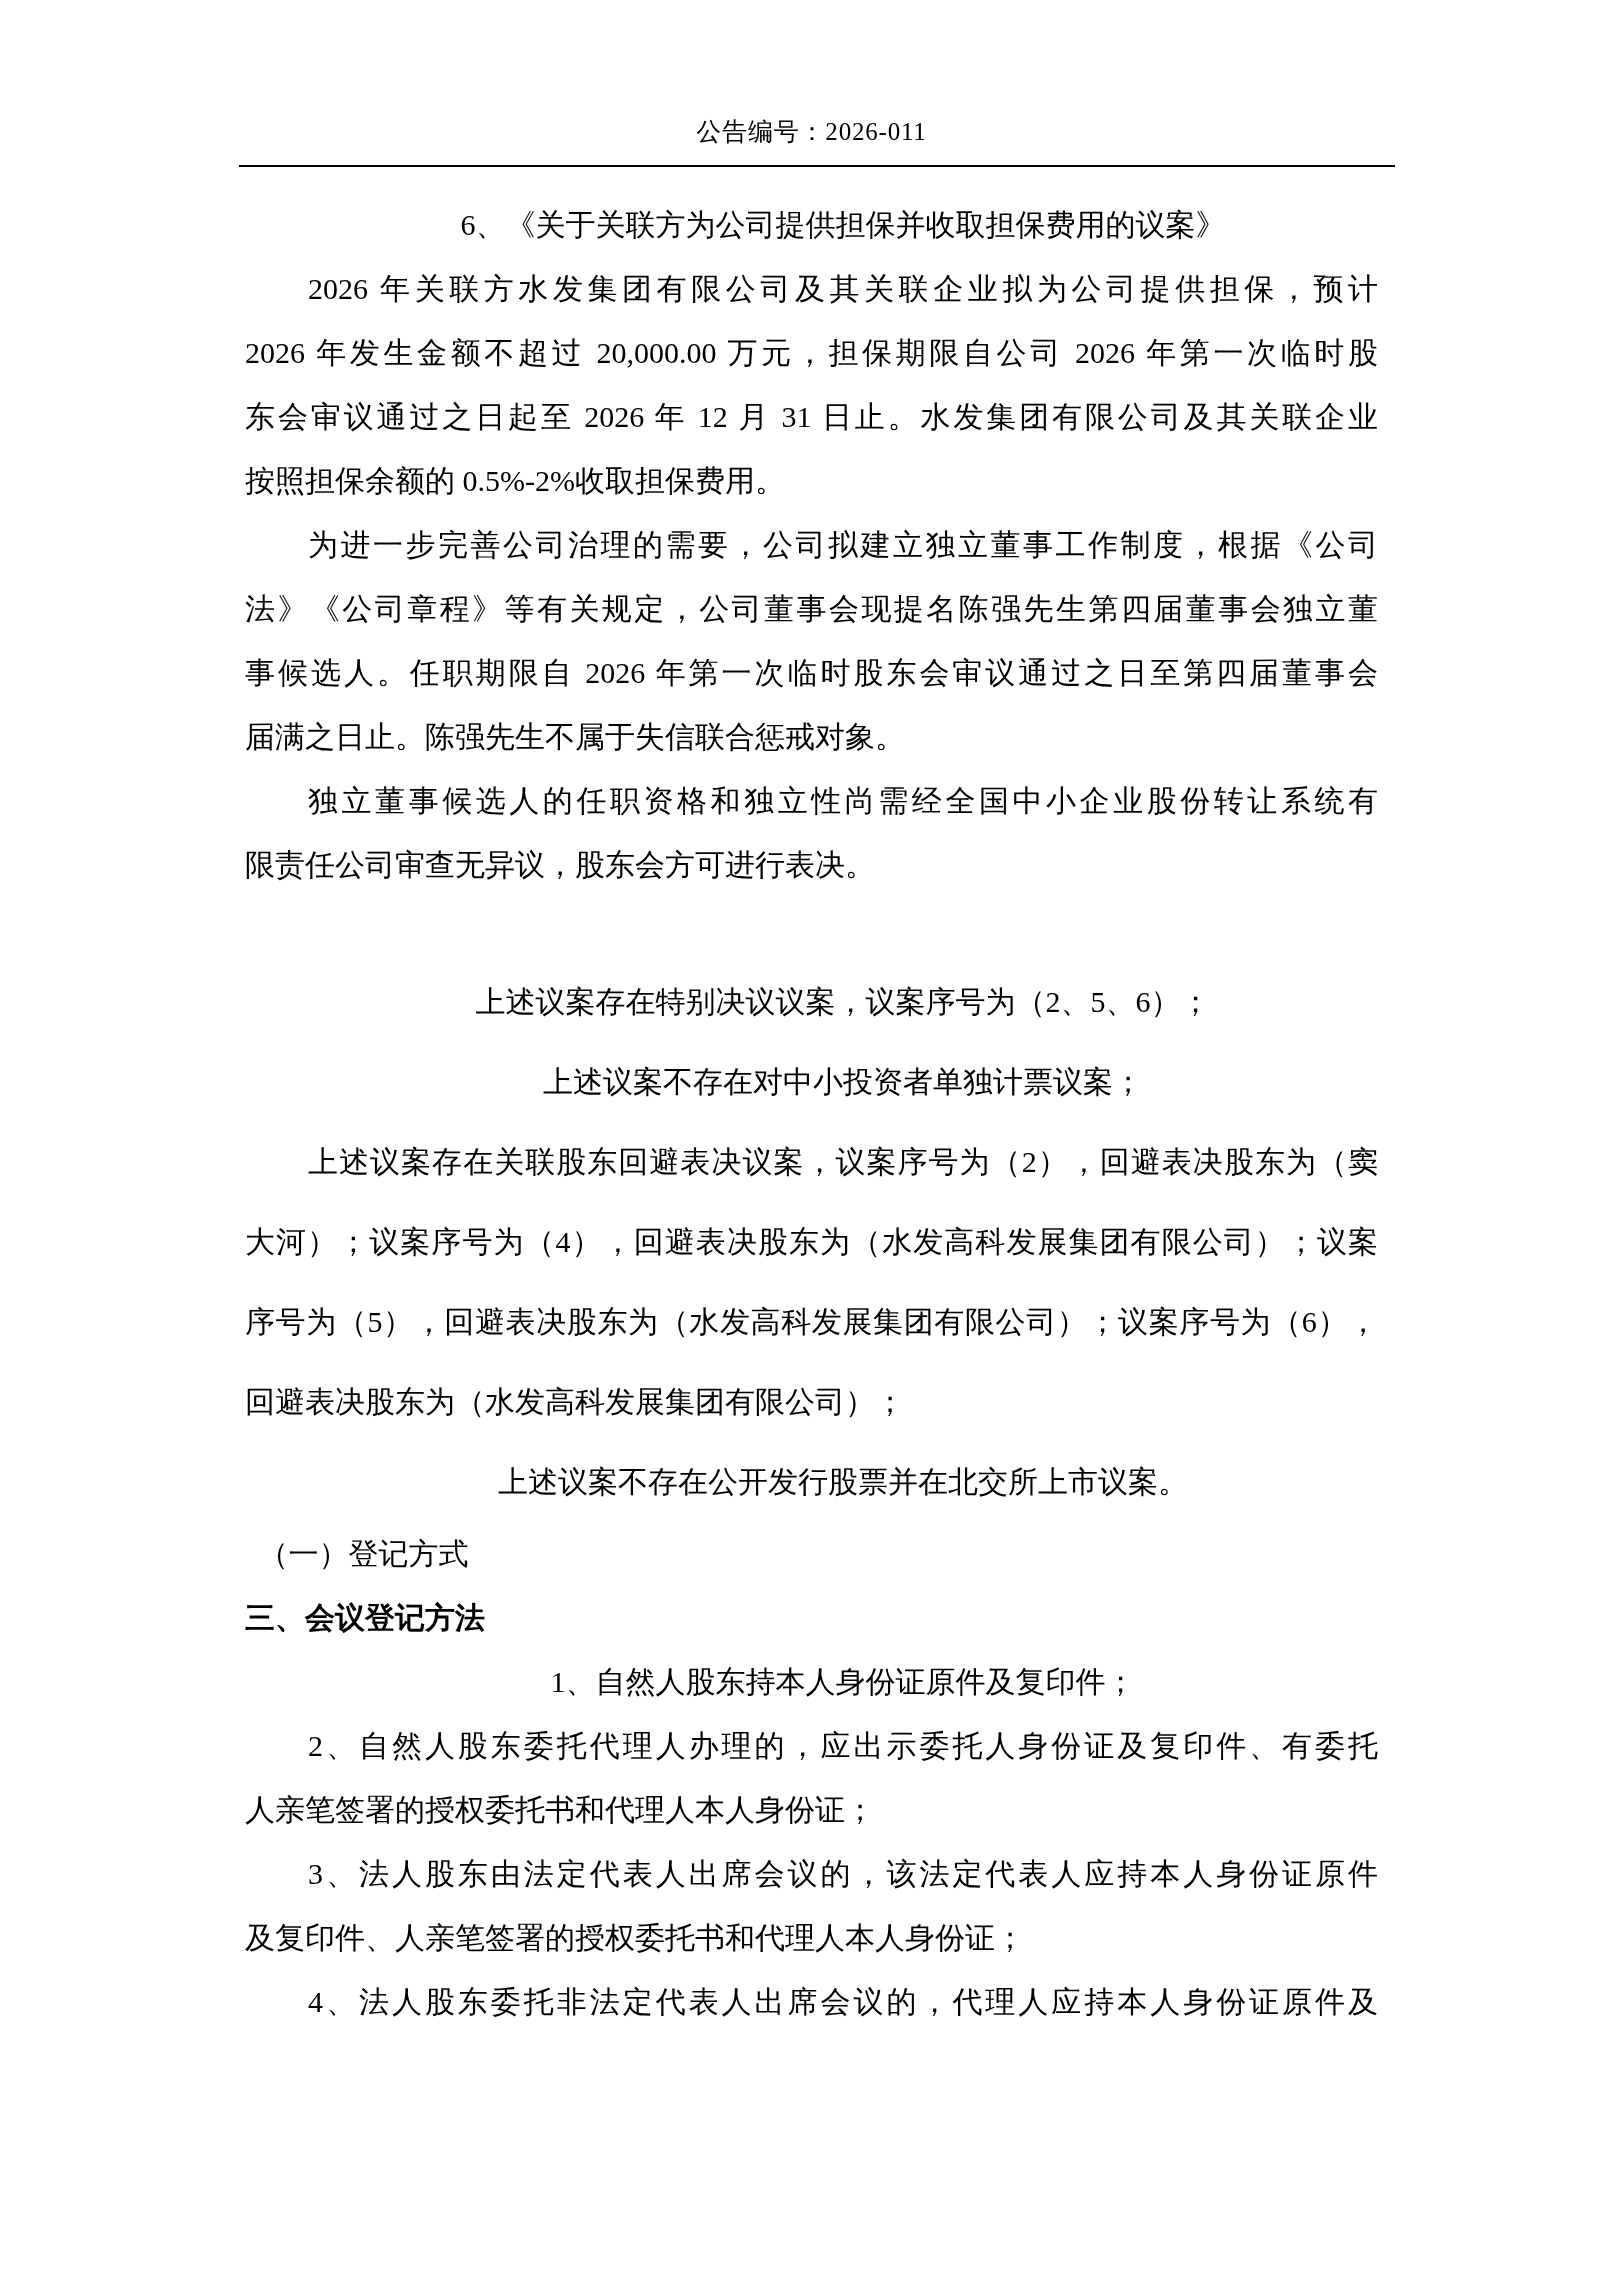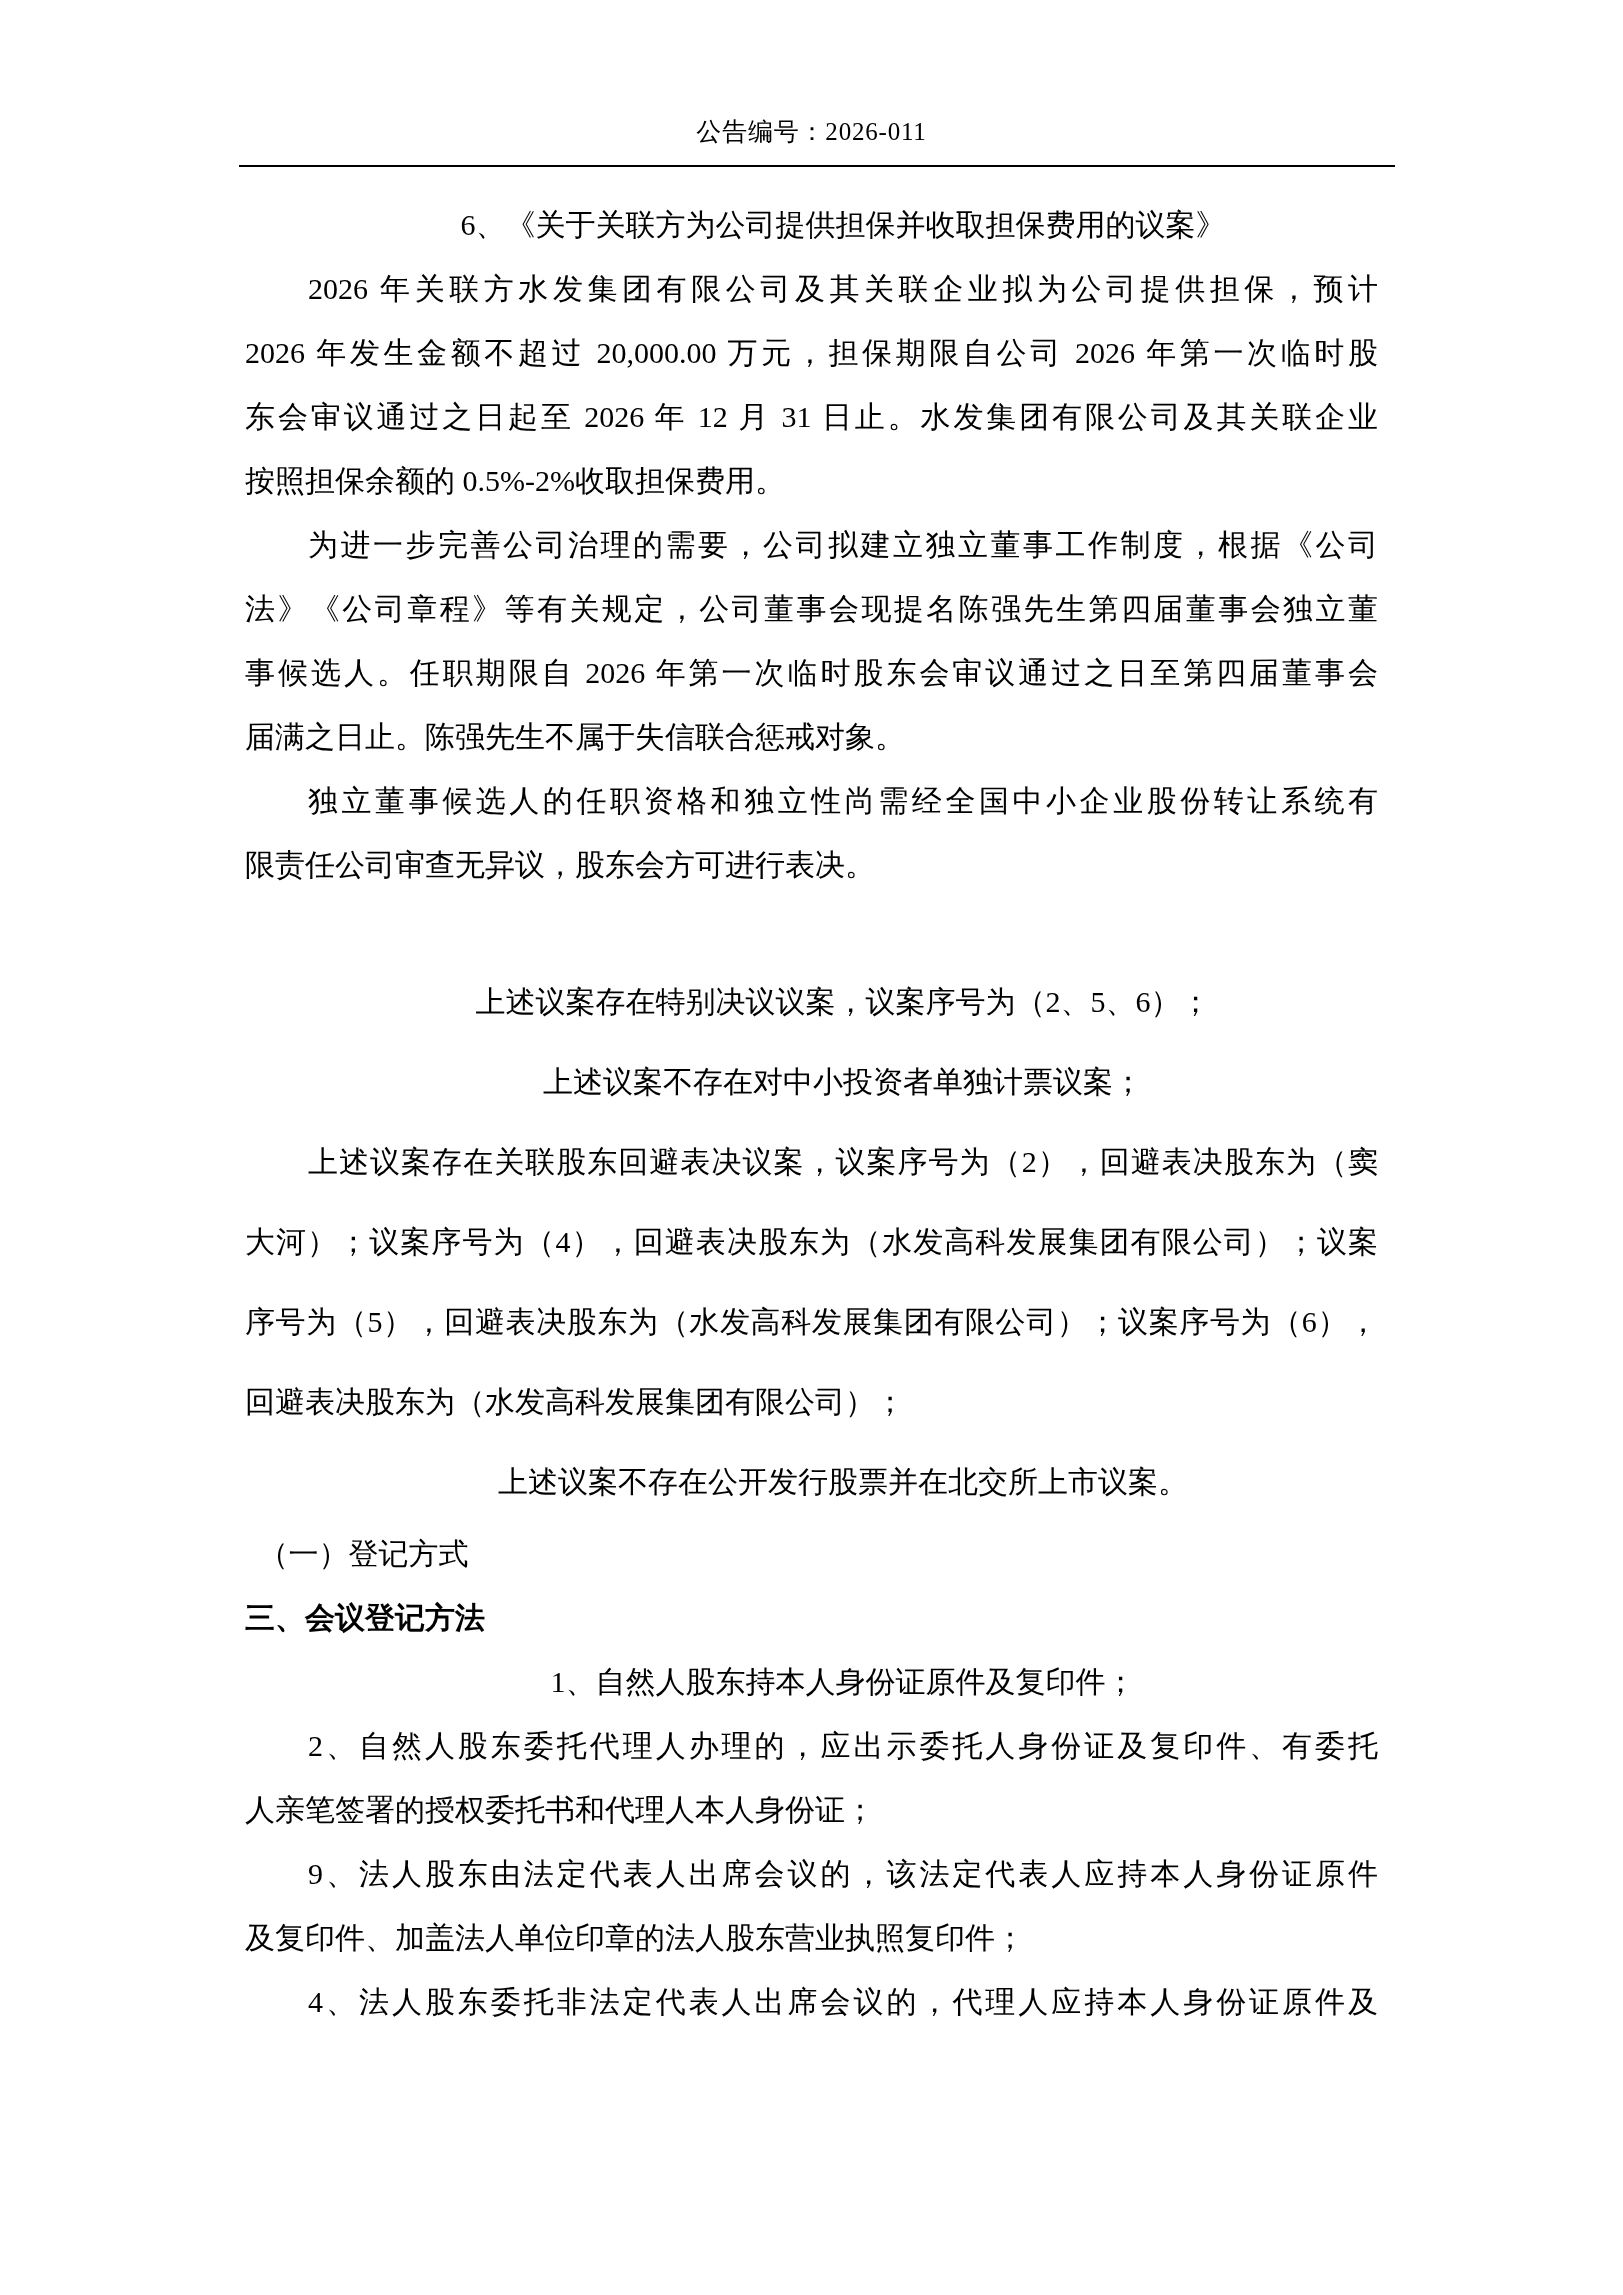--- a/index.html
+++ b/index.html
@@ -101,20 +101,20 @@
         <div class="line just">序号为（5），回避表决股东为（水发高科发展集团有限公司）；议案序号为（6），</div>
         <div class="line">回避表决股东为（水发高科发展集团有限公司）；</div>
         <div class="line indent">上述议案不存在公开发行股票并在北交所上市议案。</div>
       </div>
 
       <div class="line indent-sm">（一）登记方式</div>
       <div class="line heading">三、会议登记方法</div>
       <div class="line indent">1、自然人股东持本人身份证原件及复印件；</div>
       <div class="line indent just">2、自然人股东委托代理人办理的，应出示委托人身份证及复印件、有委托</div>
       <div class="line">人亲笔签署的授权委托书和代理人本人身份证；</div>
-      <div class="line indent just">9、法人股东由法定代表人出席会议的，该法定代表人应持本人身份证原件</div>
-      <div class="line">及复印件、加盖法人单位印章的法人股东营业执照复印件；</div>
+      <div class="line indent just">3、法人股东由法定代表人出席会议的，该法定代表人应持本人身份证原件</div>
+      <div class="line">及复印件、人亲笔签署的授权委托书和代理人本人身份证；</div>
       <div class="line indent just">4、法人股东委托非法定代表人出席会议的，代理人应持本人身份证原件及</div>
 
     </div>
   </div>
 </div>
 
 
 </body></html>

